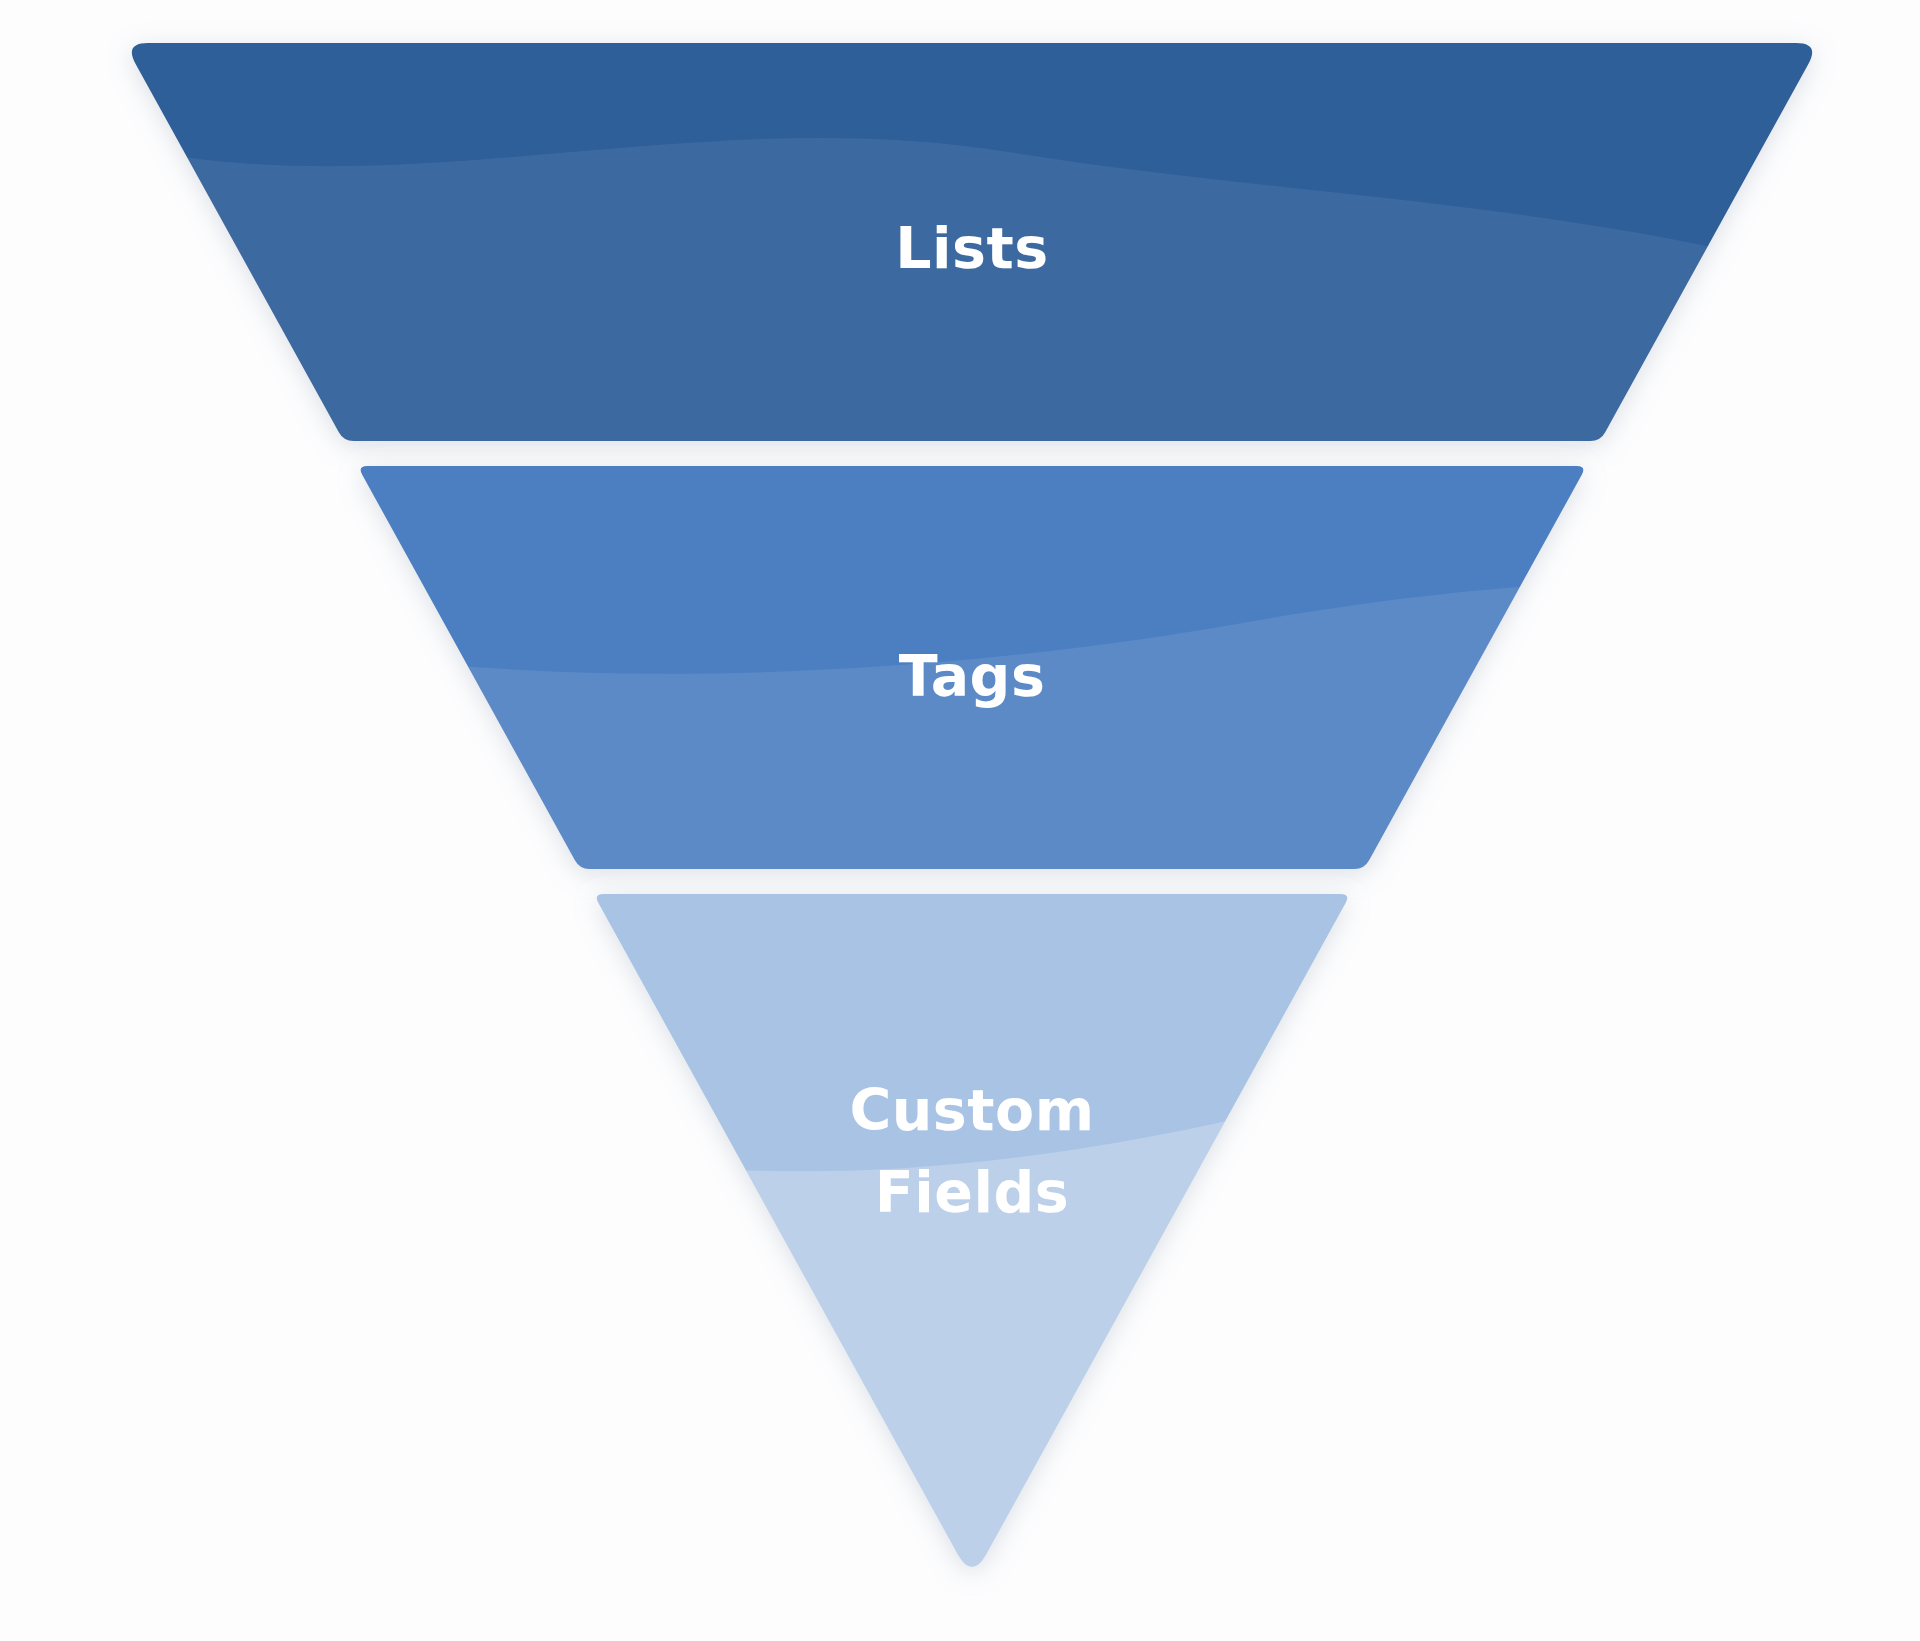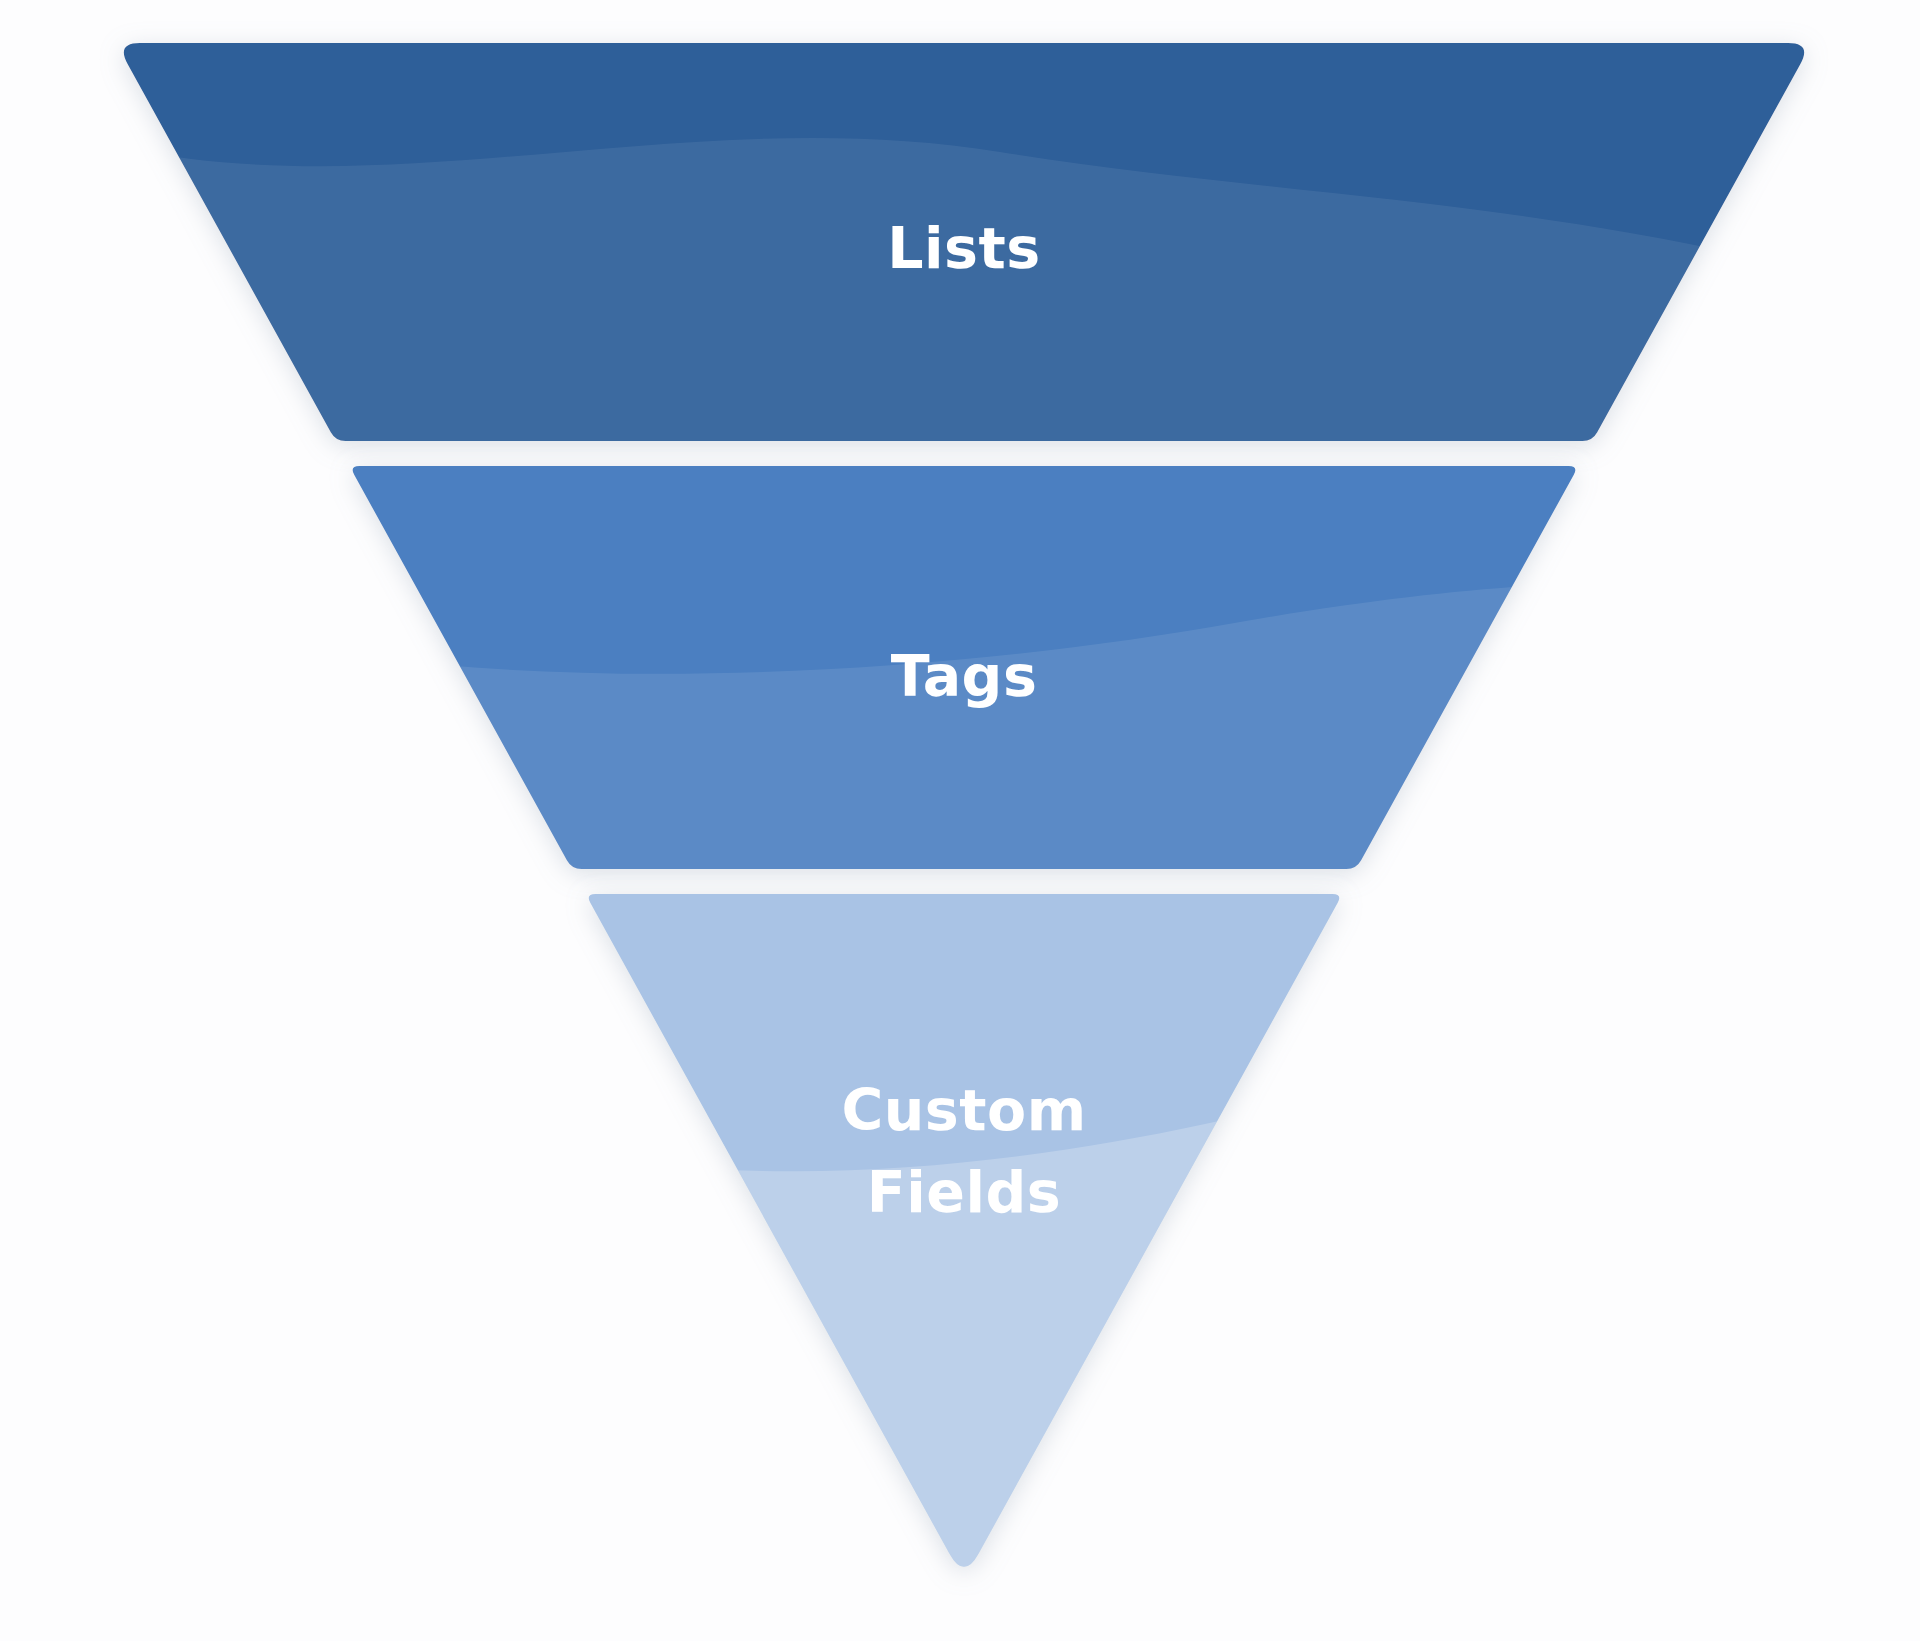--- a/index.html
+++ b/index.html
@@ -4,20 +4,21 @@
 <style>
   html, body {
     margin: 0;
     padding: 0;
     background: #fdfdfe;
   }
   .canvas-wrap {
     width: 1764px;
     height: 1641px;
     position: relative;
+    padding-left: 8px;
   }
   svg {
     display: block;
     width: 1920px;
     height: 1641px;
   }
   text.stage-label {
     font-family: "DejaVu Sans", "Liberation Sans", sans-serif;
     font-weight: 600;
     fill: #ffffff;

